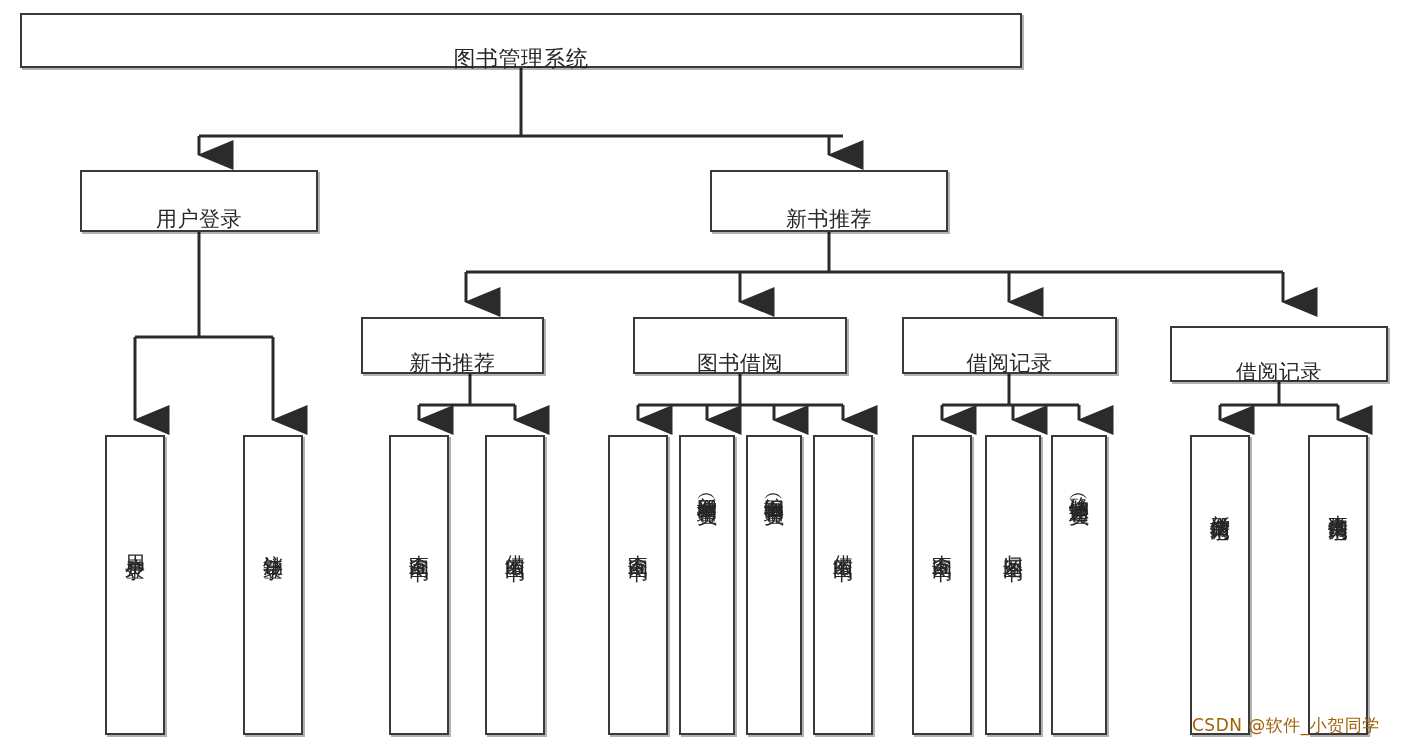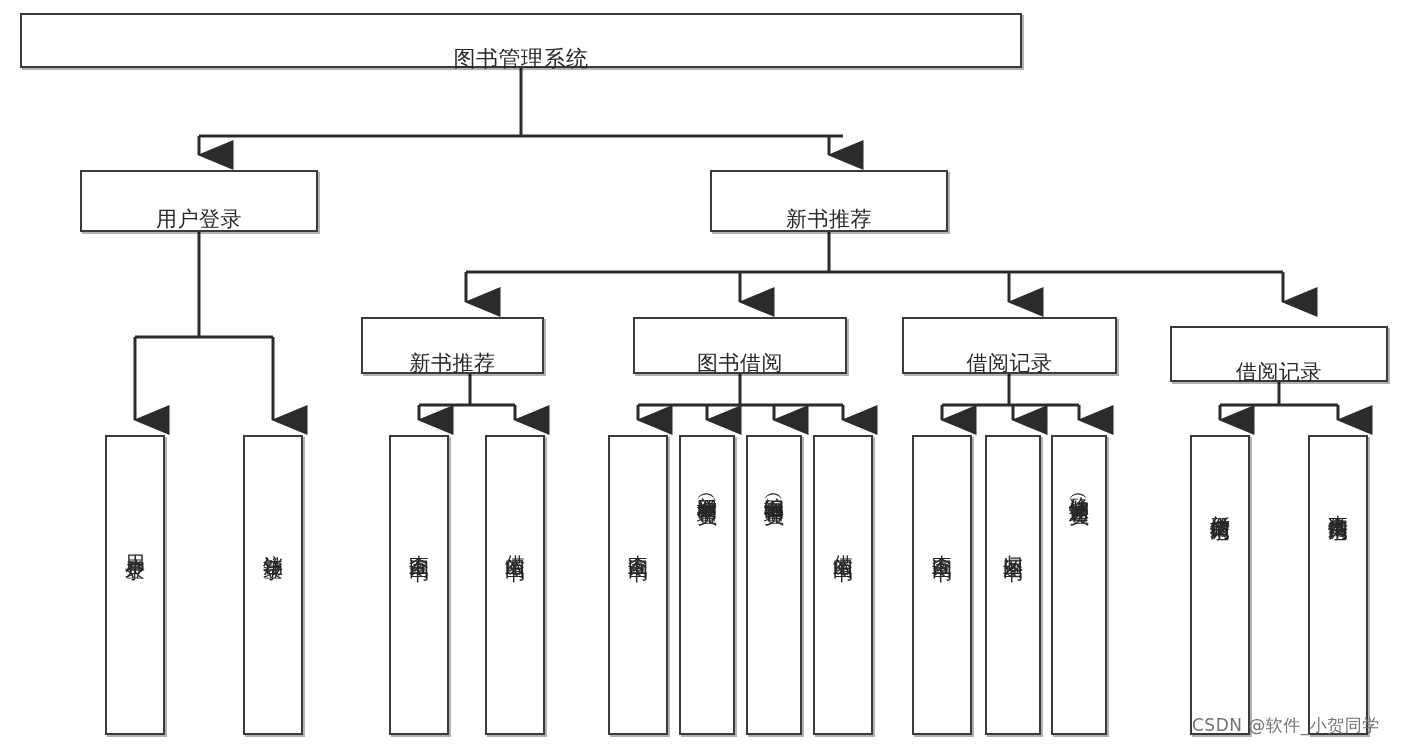--- a/index.html
+++ b/index.html
@@ -66,21 +66,21 @@
     line-height: 1.05;
     letter-spacing: 2.5px;
     text-align: left;
   }
   .node.vert.tall .lbl {
     letter-spacing: 1.5px;
   }
   .watermark {
     position: absolute;
     font-size: 17px;
-    color: #737373;
+    color: #a16207;
     white-space: nowrap;
     z-index: 5;
     letter-spacing: 0.5px;
   }
 </style>
 </head>
 <body>
 
 <div id="stage">
 

